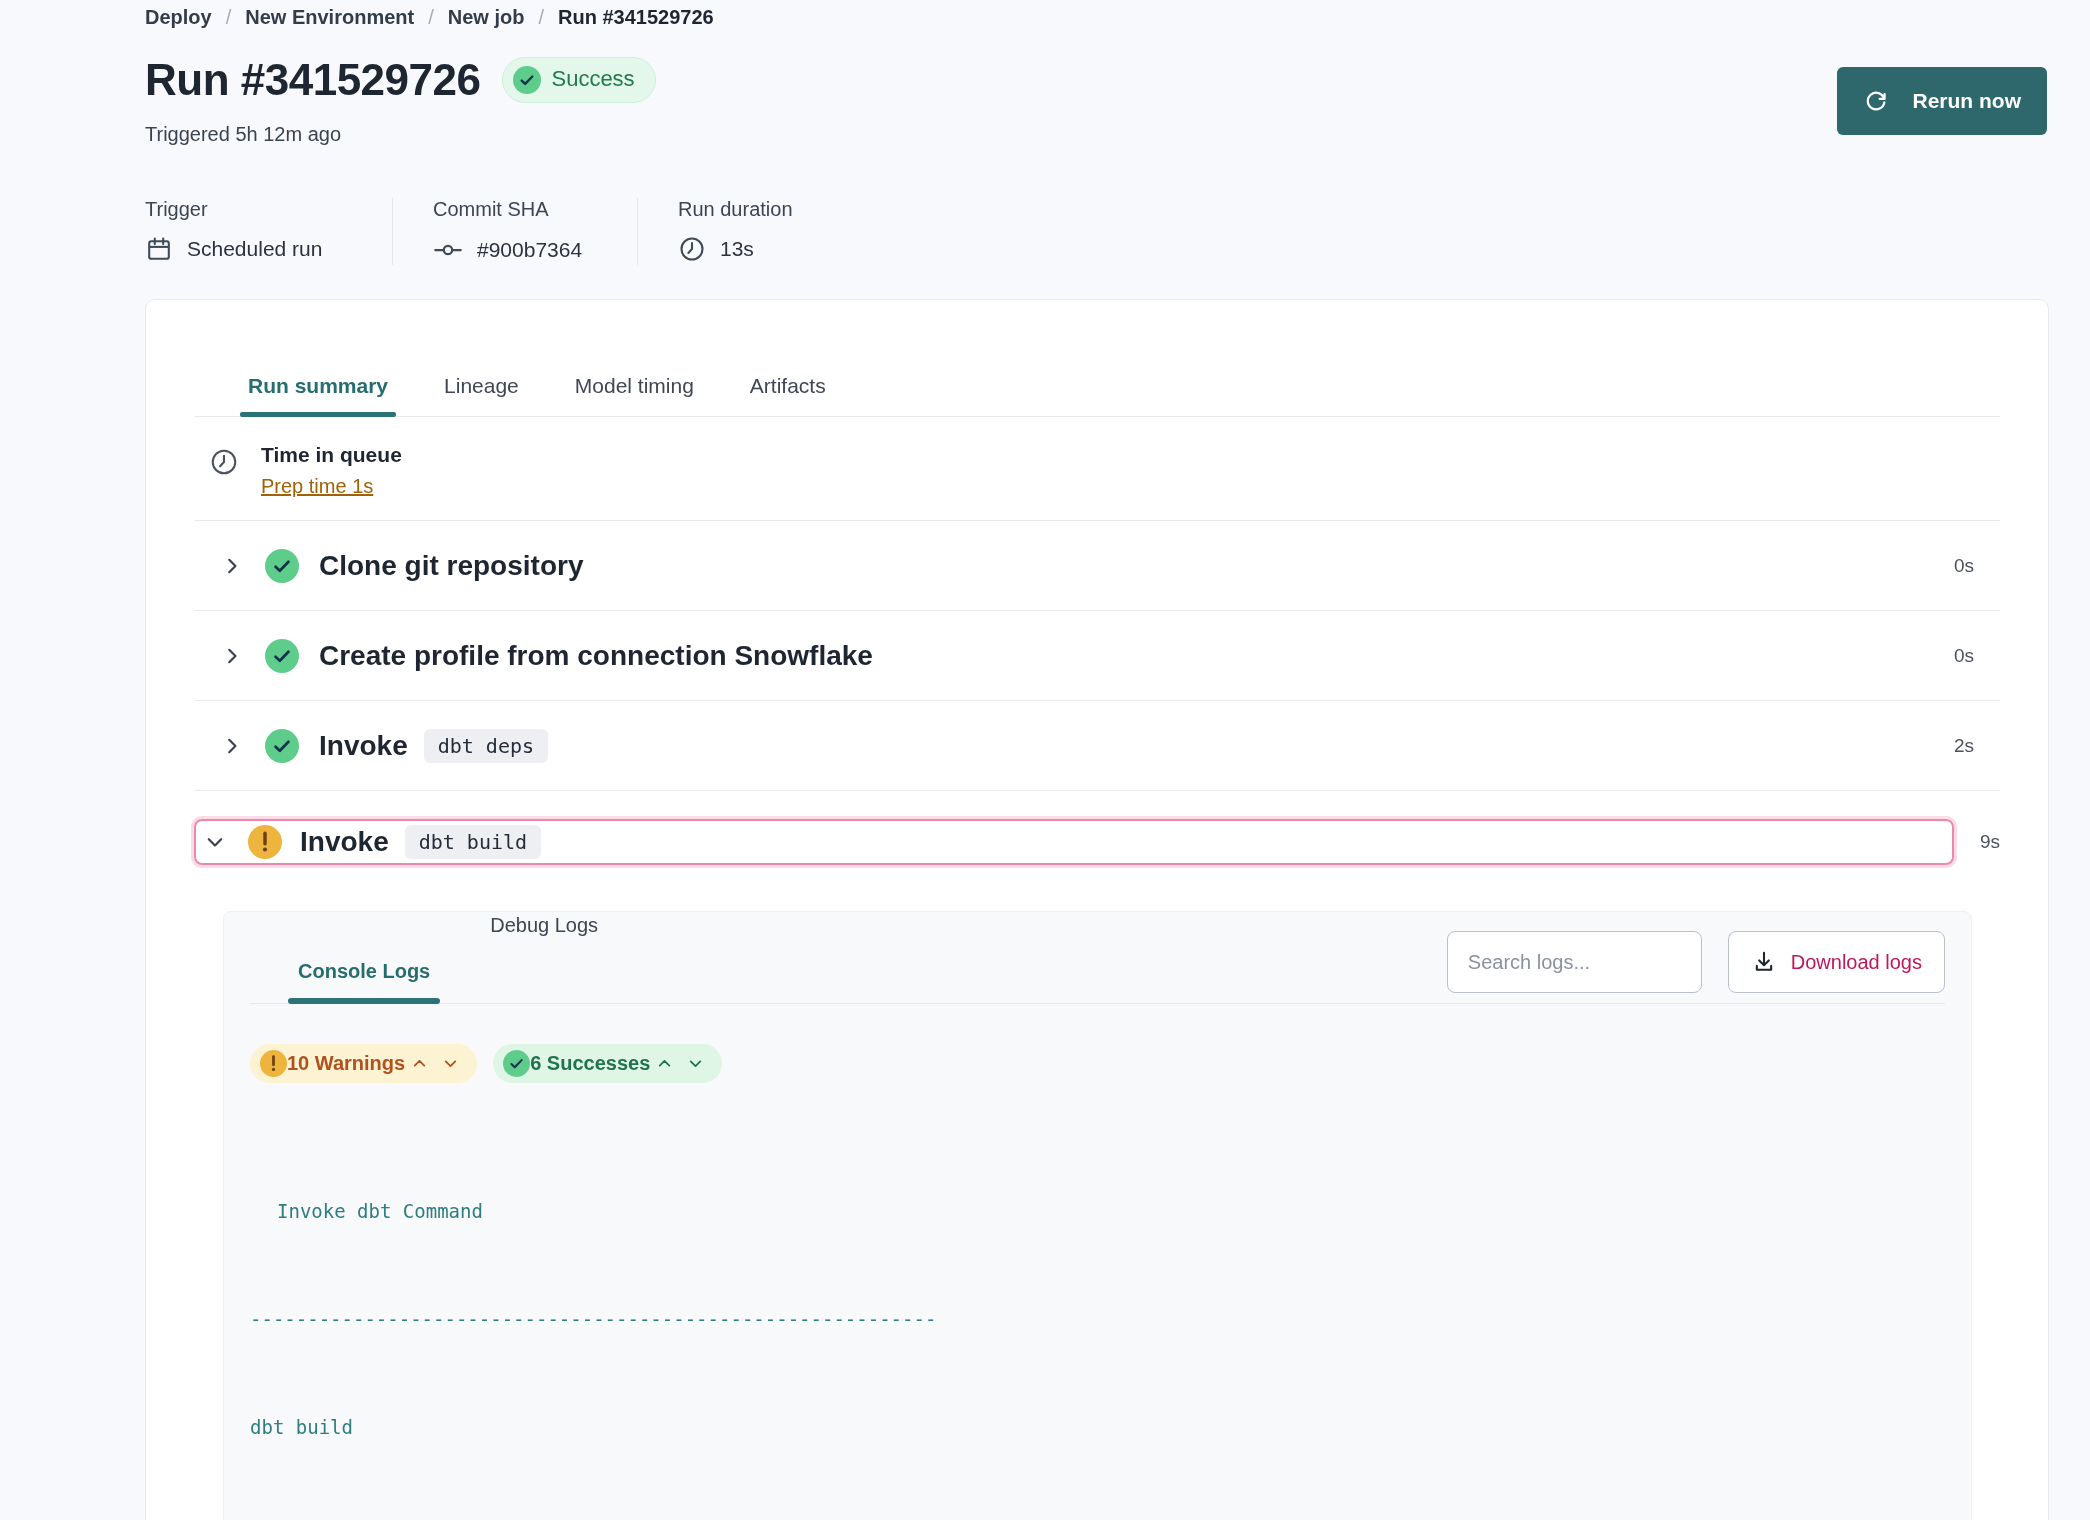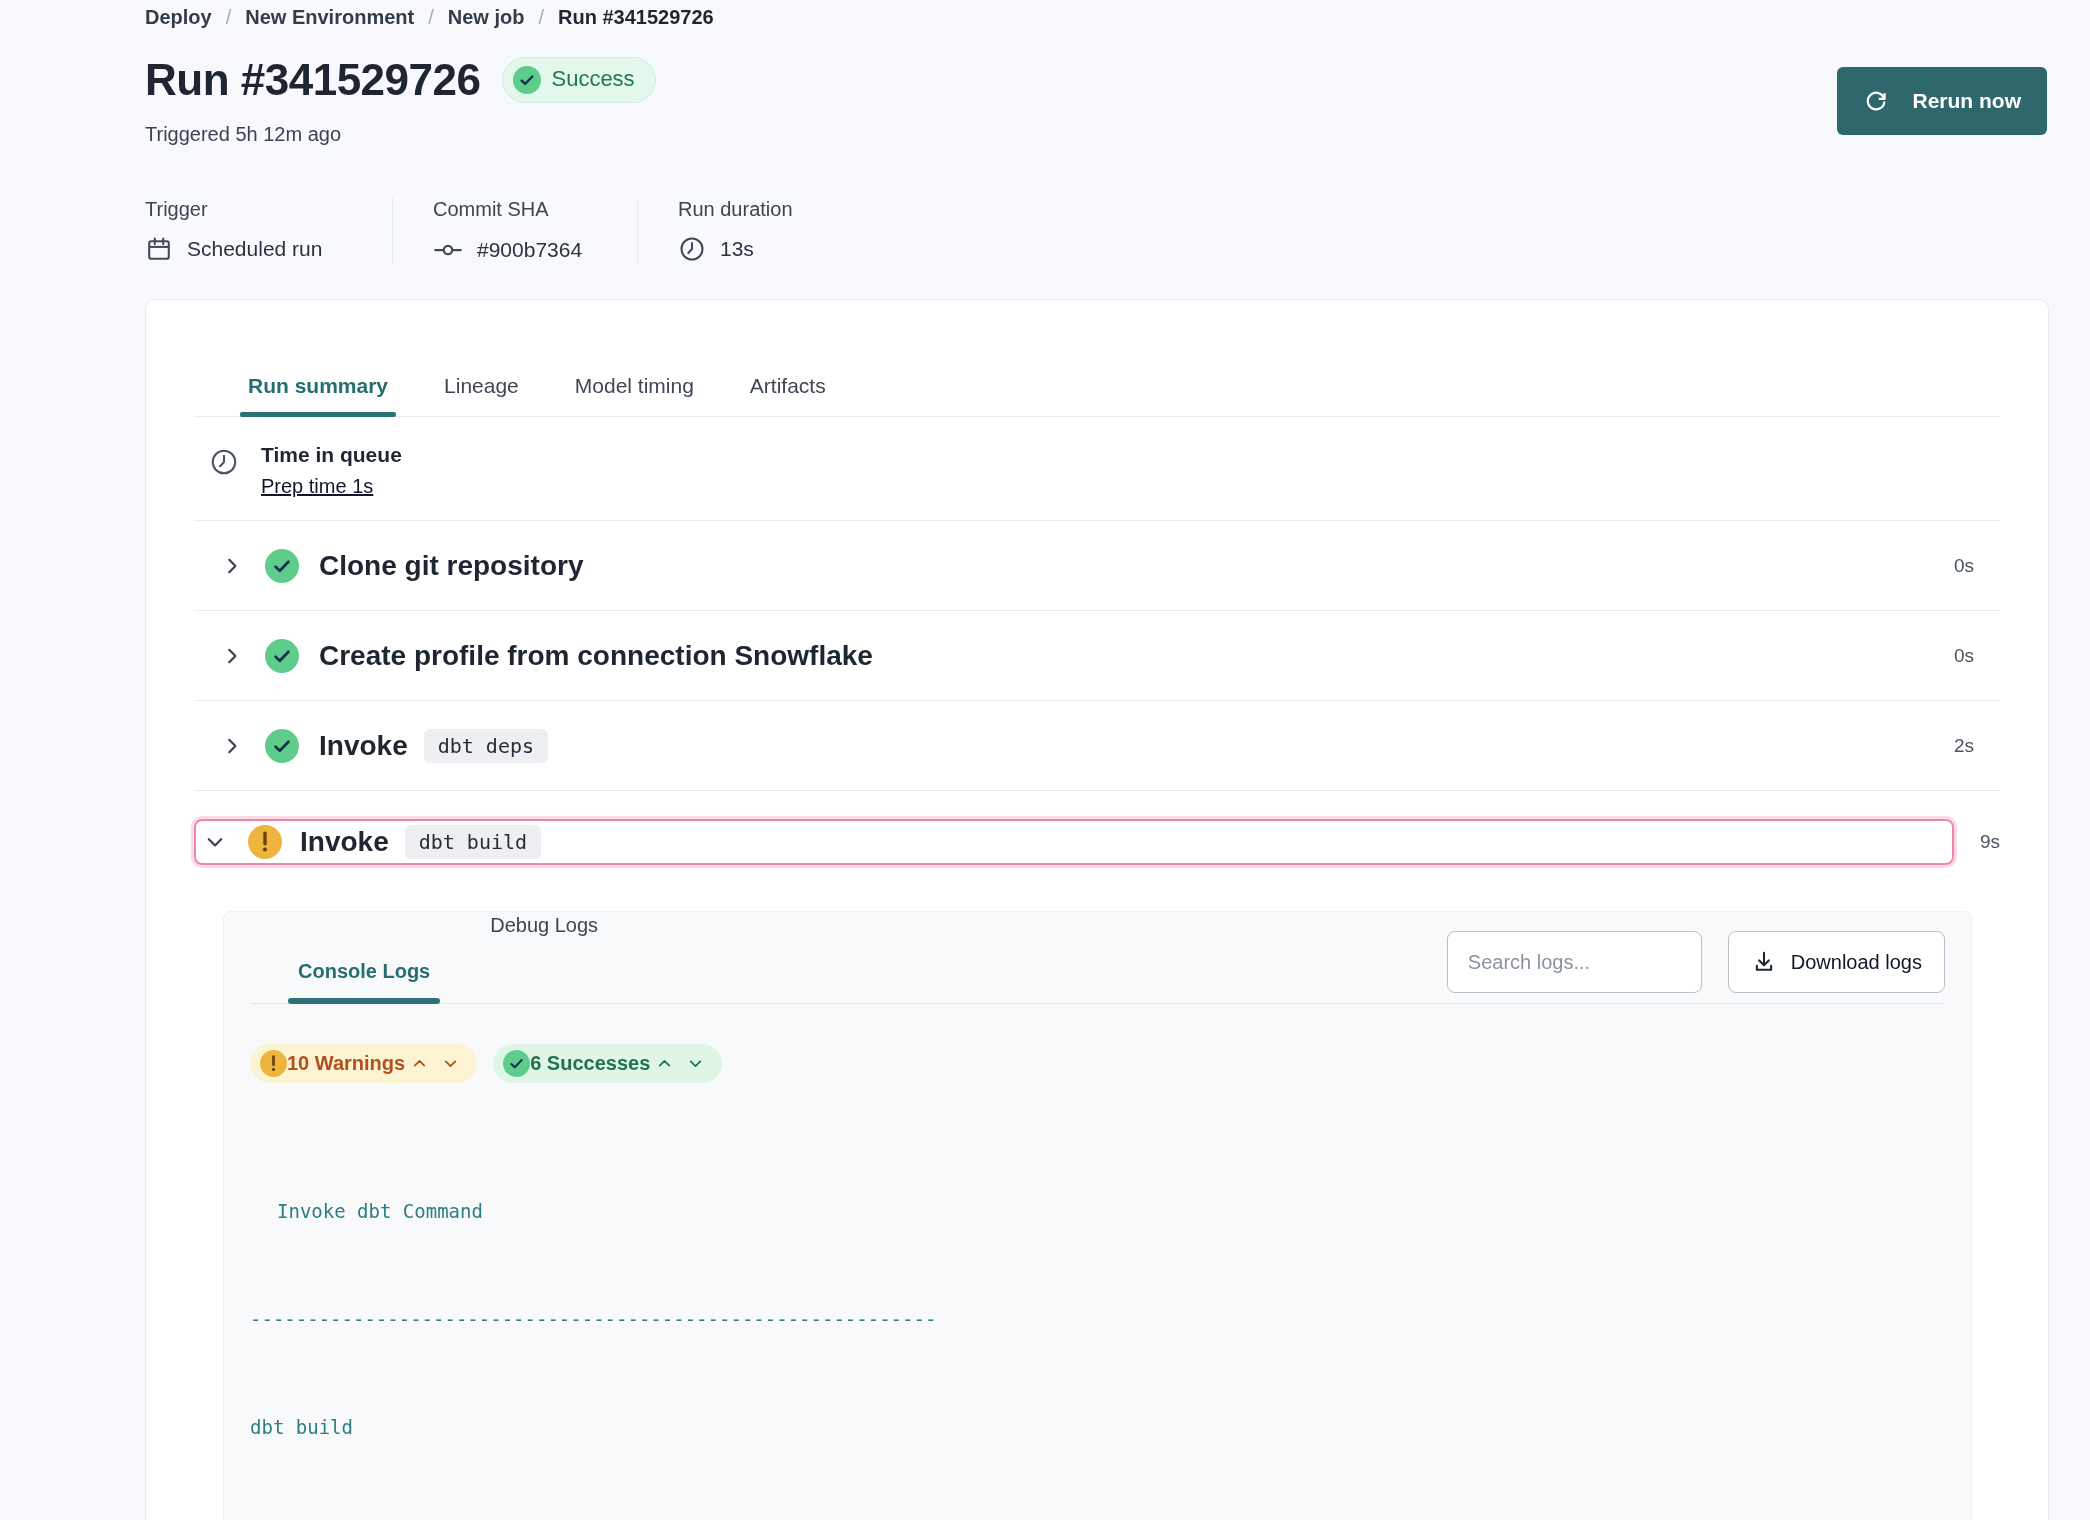--- a/index.html
+++ b/index.html
@@ -40,21 +40,21 @@
   
   .tabs { display:flex; gap:56px; padding:74px 0 0 54px; border-bottom:1px solid #e9ebef; }
   .tab { font-size:21px; color:#3f4754; padding-bottom:18px; cursor:pointer; position:relative; }
   .tab.active { color:#266d6f; font-weight:700; }
   .tab.active::after { content:""; position:absolute; left:-8px; right:-8px; bottom:-1px; height:5px; background:#2b7376; border-radius:2px; }
 
   
   .queue { display:flex; gap:22px; padding:26px 0 22px 15px; border-bottom:1px solid #e9ebef; }
   .queue svg { color:#49525f; margin-top:4px; }
   .queue-title { font-size:21px; font-weight:700; color:#1e2631; }
-  .queue-link { display:inline-block; margin-top:8px; font-size:20px; color:#0f172a; text-decoration:underline; cursor:pointer; }
+  .queue-link { display:inline-block; margin-top:8px; font-size:20px; color:#a16207; text-decoration:underline; cursor:pointer; }
 
   
   .step-row { display:flex; align-items:center; height:90px; padding-left:27px; border-bottom:1px solid #e9ebef; cursor:pointer; }
   .chev { color:#39424f; display:flex; }
   .step-status { margin-left:22px; display:flex; }
   .step-name { margin-left:20px; font-size:28px; font-weight:700; color:#1e2631; }
   .code-chip { margin-left:16px; font-family:"DejaVu Sans Mono", monospace; font-size:20px; color:#252d39; background:#edeff2; border-radius:6px; padding:5px 14px; }
   .step-duration { margin-left:auto; font-size:19px; color:#49525f; padding-right:26px; }
 
   .selected-row-wrap { display:flex; align-items:center; margin:28px 0 46px 0; }
@@ -65,21 +65,21 @@
   
   .log-panel { margin:0 28px 0 29px; background:#f8f9fa; border:1px solid #eef0f3; border-radius:8px; padding:0 26px 30px 26px; }
   .log-header { display:flex; align-items:flex-end; justify-content:space-between; border-bottom:1px solid #e5e8ec; min-height:92px; }
   .log-tabs { display:flex; gap:60px; padding-left:48px; }
   .log-tab { font-size:20px; color:#3c4552; padding-bottom:20px; position:relative; cursor:pointer; }
   .log-tab.active { color:#266d6f; font-weight:700;margin-top:46px; }
   .log-tab.active::after { content:""; position:absolute; left:-10px; right:-10px; bottom:-1px; height:6px; background:#2b7376; border-radius:3px; }
   .log-controls { display:flex; gap:26px; margin-bottom:10px; }
   .search-input { width:255px; height:62px; border:1px solid #b9c0c9; border-radius:8px; background:#ffffff; font-family:inherit; font-size:20px; color:#2b333f; padding:0 20px; outline:none; }
   .search-input::placeholder { color:#8a93a1; }
-  .download-btn { display:flex; align-items:center; gap:14px; height:62px; padding:0 22px; background:#ffffff; border:1px solid #b9c0c9; border-radius:8px; font-family:inherit; font-size:20px; font-weight:500; color:#0f172a; cursor:pointer;justify-content:space-between; }
+  .download-btn { display:flex; align-items:center; gap:14px; height:62px; padding:0 22px; background:#ffffff; border:1px solid #b9c0c9; border-radius:8px; font-family:inherit; font-size:20px; font-weight:500; color:#be185d; cursor:pointer;justify-content:space-between; }
 
   .badges-row { display:flex; gap:16px; margin-top:40px; }
   .count-badge { display:inline-flex; align-items:center; border-radius:20px; padding:6px 18px 6px 10px; font-size:20px; font-weight:700; cursor:pointer; }
   .count-badge.warn { background:#fcf3d3; color:#b1511f; }
   .count-badge.ok { background:#dff5e6; color:#20734a; }
   .count-badge .chevs { display:flex; gap:14px; margin-left:6px; }
   .count-badge .chevs span { display:flex; cursor:pointer; }
 
   .log-content { margin-top:38px; font-family:"DejaVu Sans Mono", monospace; font-size:19px; line-height:36px; color:#3b4450; white-space:pre-wrap; word-break:break-word; }
   .log-line { }

